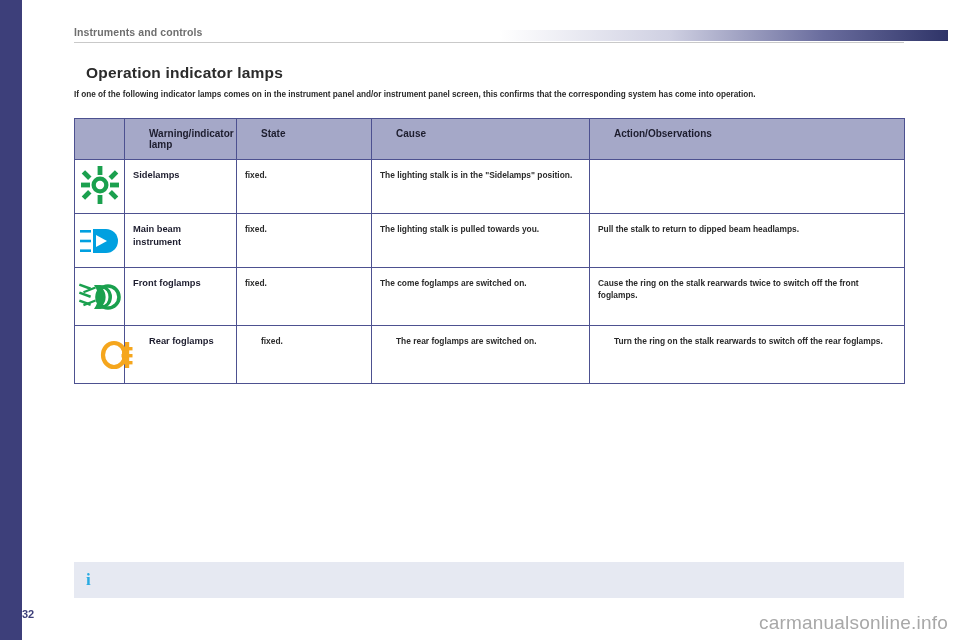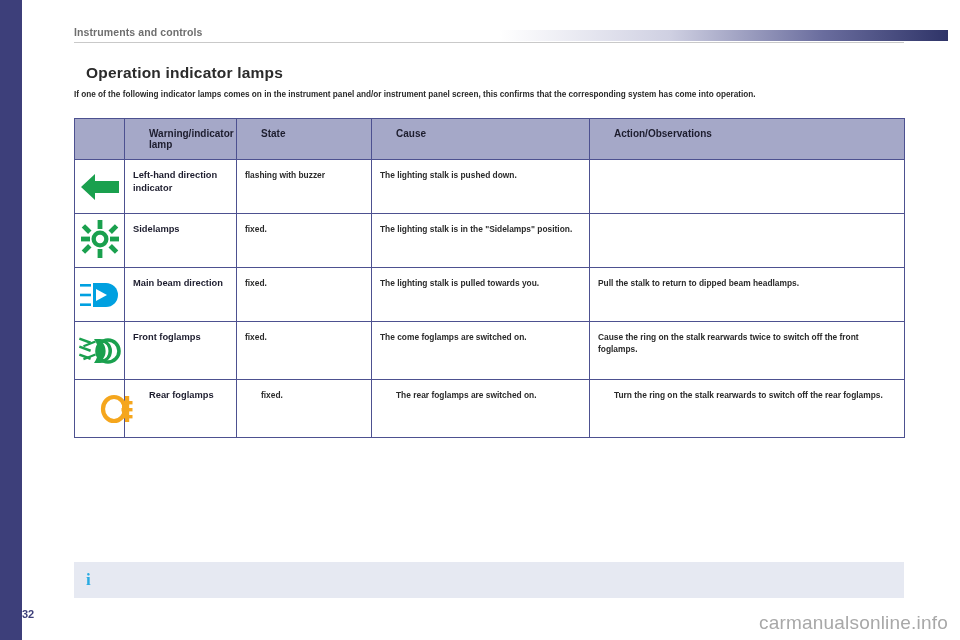--- a/index.html
+++ b/index.html
@@ -198,33 +198,20 @@
     <tr>
       <th></th>
       <th>Warning/indicator lamp</th>
       <th>State</th>
       <th>Cause</th>
       <th>Action/Observations</th>
     </tr>
   </thead>
   <tbody>
 
-    <tr class="row-h1">
-      <td class="cell-icon">
-        <span class="icon-box">
-          <svg width="42" height="32" viewBox="0 0 42 32">
-            <path d="M2 16 L16 3 L16 10 L40 10 L40 22 L16 22 L16 29 Z" fill="#1aa04e"></path>
-          </svg>
-        </span>
-      </td>
-      <td class="cell-lamp">Left-hand direction indicator</td>
-      <td class="cell-state">flashing with buzzer</td>
-      <td class="cell-cause">The lighting stalk is pushed down.</td>
-      <td class="cell-action"></td>
-    </tr>
 
 
     <tr class="row-h3">
       <td class="cell-icon">
         <span class="icon-box">
           <svg width="38" height="38" viewBox="0 0 38 38">
             <g fill="#1aa04e">
               <circle cx="19" cy="19" r="8.5"></circle>
               <circle cx="19" cy="19" r="4.2" fill="#ffffff"></circle>
               <rect x="16.6" y="0" width="4.8" height="9"></rect>
@@ -253,21 +240,21 @@
             <g fill="#00a0e0">
               <path d="M14 3 H27 A12 12 0 0 1 27 27 H14 Z"></path>
               <path d="M17 9 L28 15 L17 21 Z" fill="#ffffff"></path>
               <rect x="1" y="4" width="11" height="2.6"></rect>
               <rect x="1" y="13.7" width="11" height="2.6"></rect>
               <rect x="1" y="23.4" width="11" height="2.6"></rect>
             </g>
           </svg>
         </span>
       </td>
-      <td class="cell-lamp">Main beam direction</td>
+      <td class="cell-lamp">Main beam instrument</td>
       <td class="cell-state">fixed.</td>
       <td class="cell-cause">The lighting stalk is pulled towards you.</td>
       <td class="cell-action">Pull the stalk to return to dipped beam headlamps.</td>
     </tr>
 
     <tr class="row-h6">
       <td class="cell-icon">
         <span class="icon-box">
           <svg width="44" height="30" viewBox="0 0 44 30">
             <g fill="#1aa04e">

